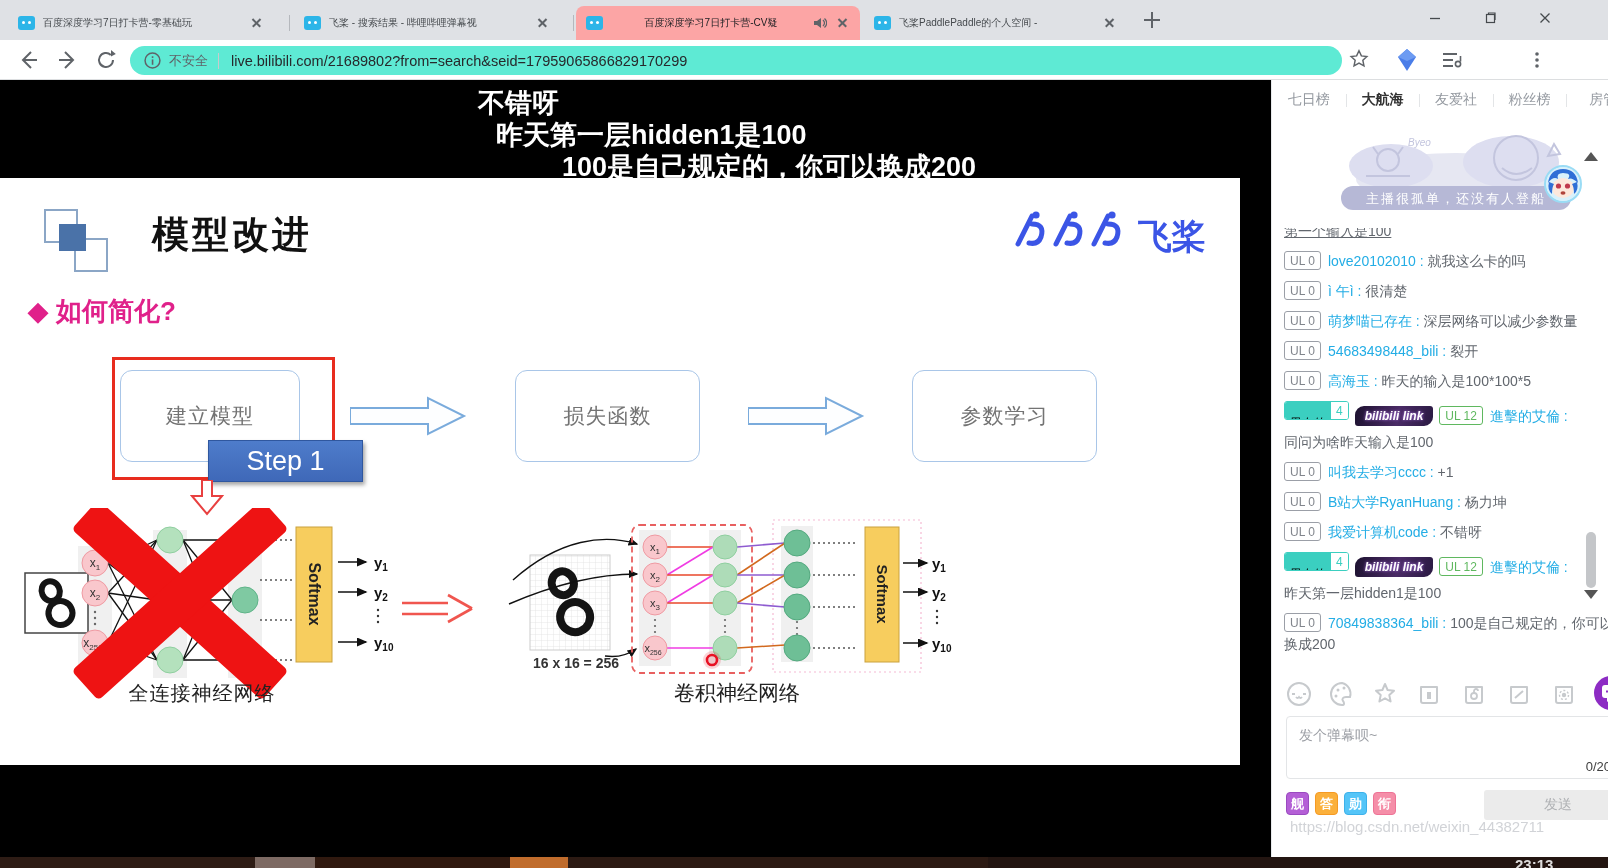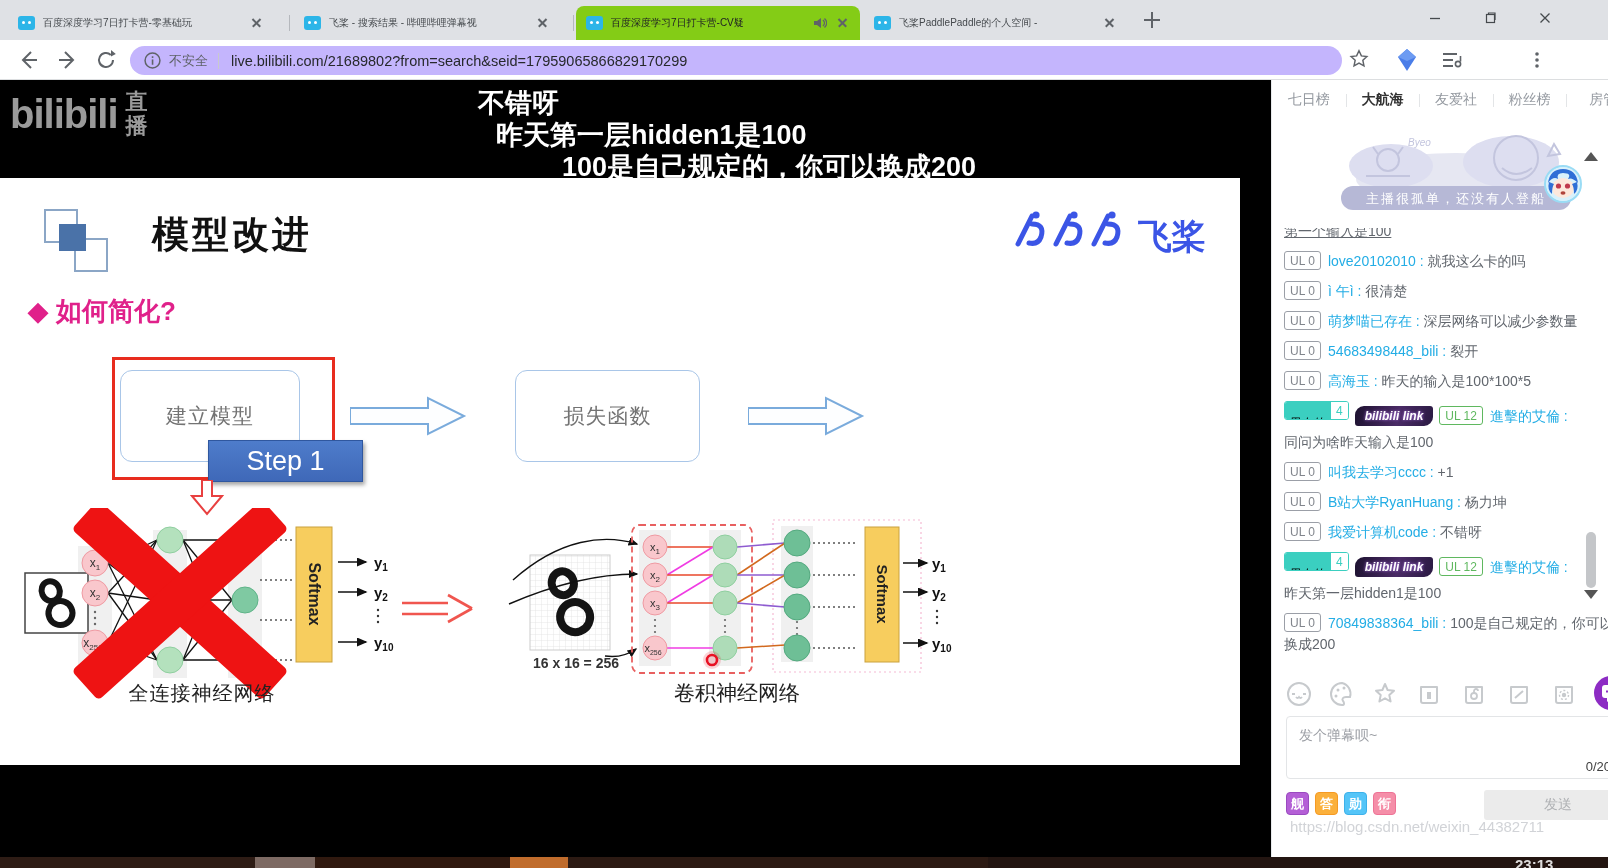--- a/index.html
+++ b/index.html
@@ -3,37 +3,37 @@
 <meta charset="utf-8">
 <style>
   * { margin:0; padding:0; box-sizing:border-box; }
   html,body { width:1608px; height:868px; overflow:hidden; background:#000;
               font-family:"Liberation Sans", sans-serif; }
   .abs { position:absolute; }
   
   #tabstrip { position:absolute; left:0; top:0; width:1608px; height:40px; background:#dfe1e5; }
   .tab { position:absolute; top:6px; height:34px; display:flex; align-items:center; padding:0 8px 0 10px;
          font-size:10px; color:#45494d; overflow:hidden; }
-  .tab.active { background:#84cc16; border-radius:8px 8px 0 0; color:#202124; }
+  .tab.active { background:#fca5a5; border-radius:8px 8px 0 0; color:#202124;text-align:center; }
   .tab .title { white-space:nowrap; overflow:hidden; max-width:200px; flex:1; }
   .tab .sep { position:absolute; right:0; top:9px; height:16px; width:1px; background:#b5b8bd; }
   .favicon { width:17px; height:14px; background:#2cb5e8; border-radius:3px; margin-right:8px; position:relative; flex:none; }
   .favicon i { position:absolute; width:3px; height:3px; background:#fff; border-radius:50%; top:5px; }
   .favicon i.l{left:4px;} .favicon i.r{right:4px;}
   .tab-close { width:16px; height:16px; margin-left:6px; flex:none; position:relative; cursor:pointer; }
   .tab-close::before,.tab-close::after{content:""; position:absolute; left:2px; top:7px; width:11px; height:1.6px; background:#5f6368;}
   .tab-close::before{transform:rotate(45deg);} .tab-close::after{transform:rotate(-45deg);}
   .speaker { width:14px; height:12px; margin:0 2px; flex:none; }
   #newtab-btn { position:absolute; left:1142px; top:10px; width:20px; height:20px; }
   #newtab-btn::before,#newtab-btn::after{content:""; position:absolute; background:#5f6368;}
   #newtab-btn::before{left:9px; top:2px; width:2px; height:16px;} #newtab-btn::after{left:2px; top:9px; width:16px; height:2px;}
   .winctl { position:absolute; top:0; width:46px; height:36px; display:flex; align-items:center; justify-content:center; }
   #toolbar { position:absolute; left:0; top:40px; width:1608px; height:40px; background:#fff; border-bottom:1px solid #dcdee0; }
   .navbtn { position:absolute; top:8px; width:24px; height:24px; }
-  #omnibox { position:absolute; left:130px; top:6px; width:1212px; height:29px; background:#c4b5fd; border-radius:15px;
+  #omnibox { position:absolute; left:130px; top:6px; width:1212px; height:29px; background:#5eead4; border-radius:15px;
              display:flex; align-items:center; padding:0 14px; }
   #omnibox .sec { font-size:13px; color:#5f6368; margin:0 10px 0 8px; }
   #omnibox .vsep { width:1px; height:16px; background:#c8cacc; margin-right:12px; }
   #omnibox .url { font-size:14.5px; color:#27292c; white-space:nowrap; }
   #avatar-yc { position:absolute; left:1484px; top:46px; width:28px; height:28px; border-radius:50%; background:#b23a28;
                color:#fff; font-size:12px; display:flex; align-items:center; justify-content:center; }
   
   #video-top { position:absolute; left:0; top:80px; width:1240px; height:98px; background:#000; }
   #bili-logo { position:absolute; left:10px; top:10px; color:#9a9a9a; display:flex; align-items:center; }
   #bili-logo .word { font-size:40px; font-weight:bold; letter-spacing:-1px; }
@@ -218,24 +218,20 @@
   <div class="navbtn" style="left:1526px;">
     <svg width="22" height="24" viewBox="0 0 22 24">
         <circle cx="11" cy="6" r="1.8" fill="#5f6368"></circle>
         <circle cx="11" cy="12" r="1.8" fill="#5f6368"></circle>
         <circle cx="11" cy="18" r="1.8" fill="#5f6368"></circle>
       </svg>
   </div>
 </div>
 
 <div id="video-top">
-  <div id="bili-logo">
-    <span class="word">bilibili</span>
-    <span class="stack"><span>直</span><br><span>播</span></span>
-  </div>
   <div class="danmaku" style="left:478px; top:5px;">不错呀</div>
   <div class="danmaku" style="left:496px; top:37px;">昨天第一层hidden1是100</div>
   <div class="danmaku" style="left:562px; top:69px;">100是自己规定的，你可以换成200</div>
 </div>
 
 <div id="slide">
   <div id="title-icon">
     <span class="sq" style="left:44px; top:31px; width:34px; height:34px;"></span>
     <span class="sq" style="left:74px; top:60px; width:34px; height:34px;"></span>
     <span class="fill" style="left:59px; top:46px; width:27px; height:27px;"></span>
@@ -257,20 +253,21 @@
     <text x="128" y="42" font-size="34" font-weight="bold" fill="#3b55e6">飞桨</text>
   </svg>
 
   <div id="question">
     <span class="diamond">◆</span><span>如何简化?</span>
   </div>
 
   <div id="flow-highlight"></div>
   <div class="flowbox" style="left:120px; top:192px; width:180px;">建立模型</div>
   <div class="flowbox" style="left:515px; top:192px; width:185px;">损失函数</div>
+  <div class="flowbox" style="left:912px; top:192px; width:185px;">参数学习</div>
   <svg class="abs" style="left:350px; top:218px;" width="118" height="40" viewBox="0 0 118 40">
     <polygon points="0,12 78,12 78,2 114,20 78,38 78,28 0,28" fill="#fdfeff" stroke="#7aabdc" stroke-width="2"></polygon>
   </svg>
   <svg class="abs" style="left:748px; top:218px;" width="118" height="40" viewBox="0 0 118 40">
     <polygon points="0,12 78,12 78,2 114,20 78,38 78,28 0,28" fill="#fdfeff" stroke="#7aabdc" stroke-width="2"></polygon>
   </svg>
   <div id="step-badge">Step 1</div>
   <svg class="abs" style="left:190px; top:302px;" width="34" height="36" viewBox="0 0 34 36">
     <polygon points="12,0 22,0 22,16 32,16 17,34 2,16 12,16" fill="#fff" stroke="#e84040" stroke-width="2"></polygon>
   </svg>

